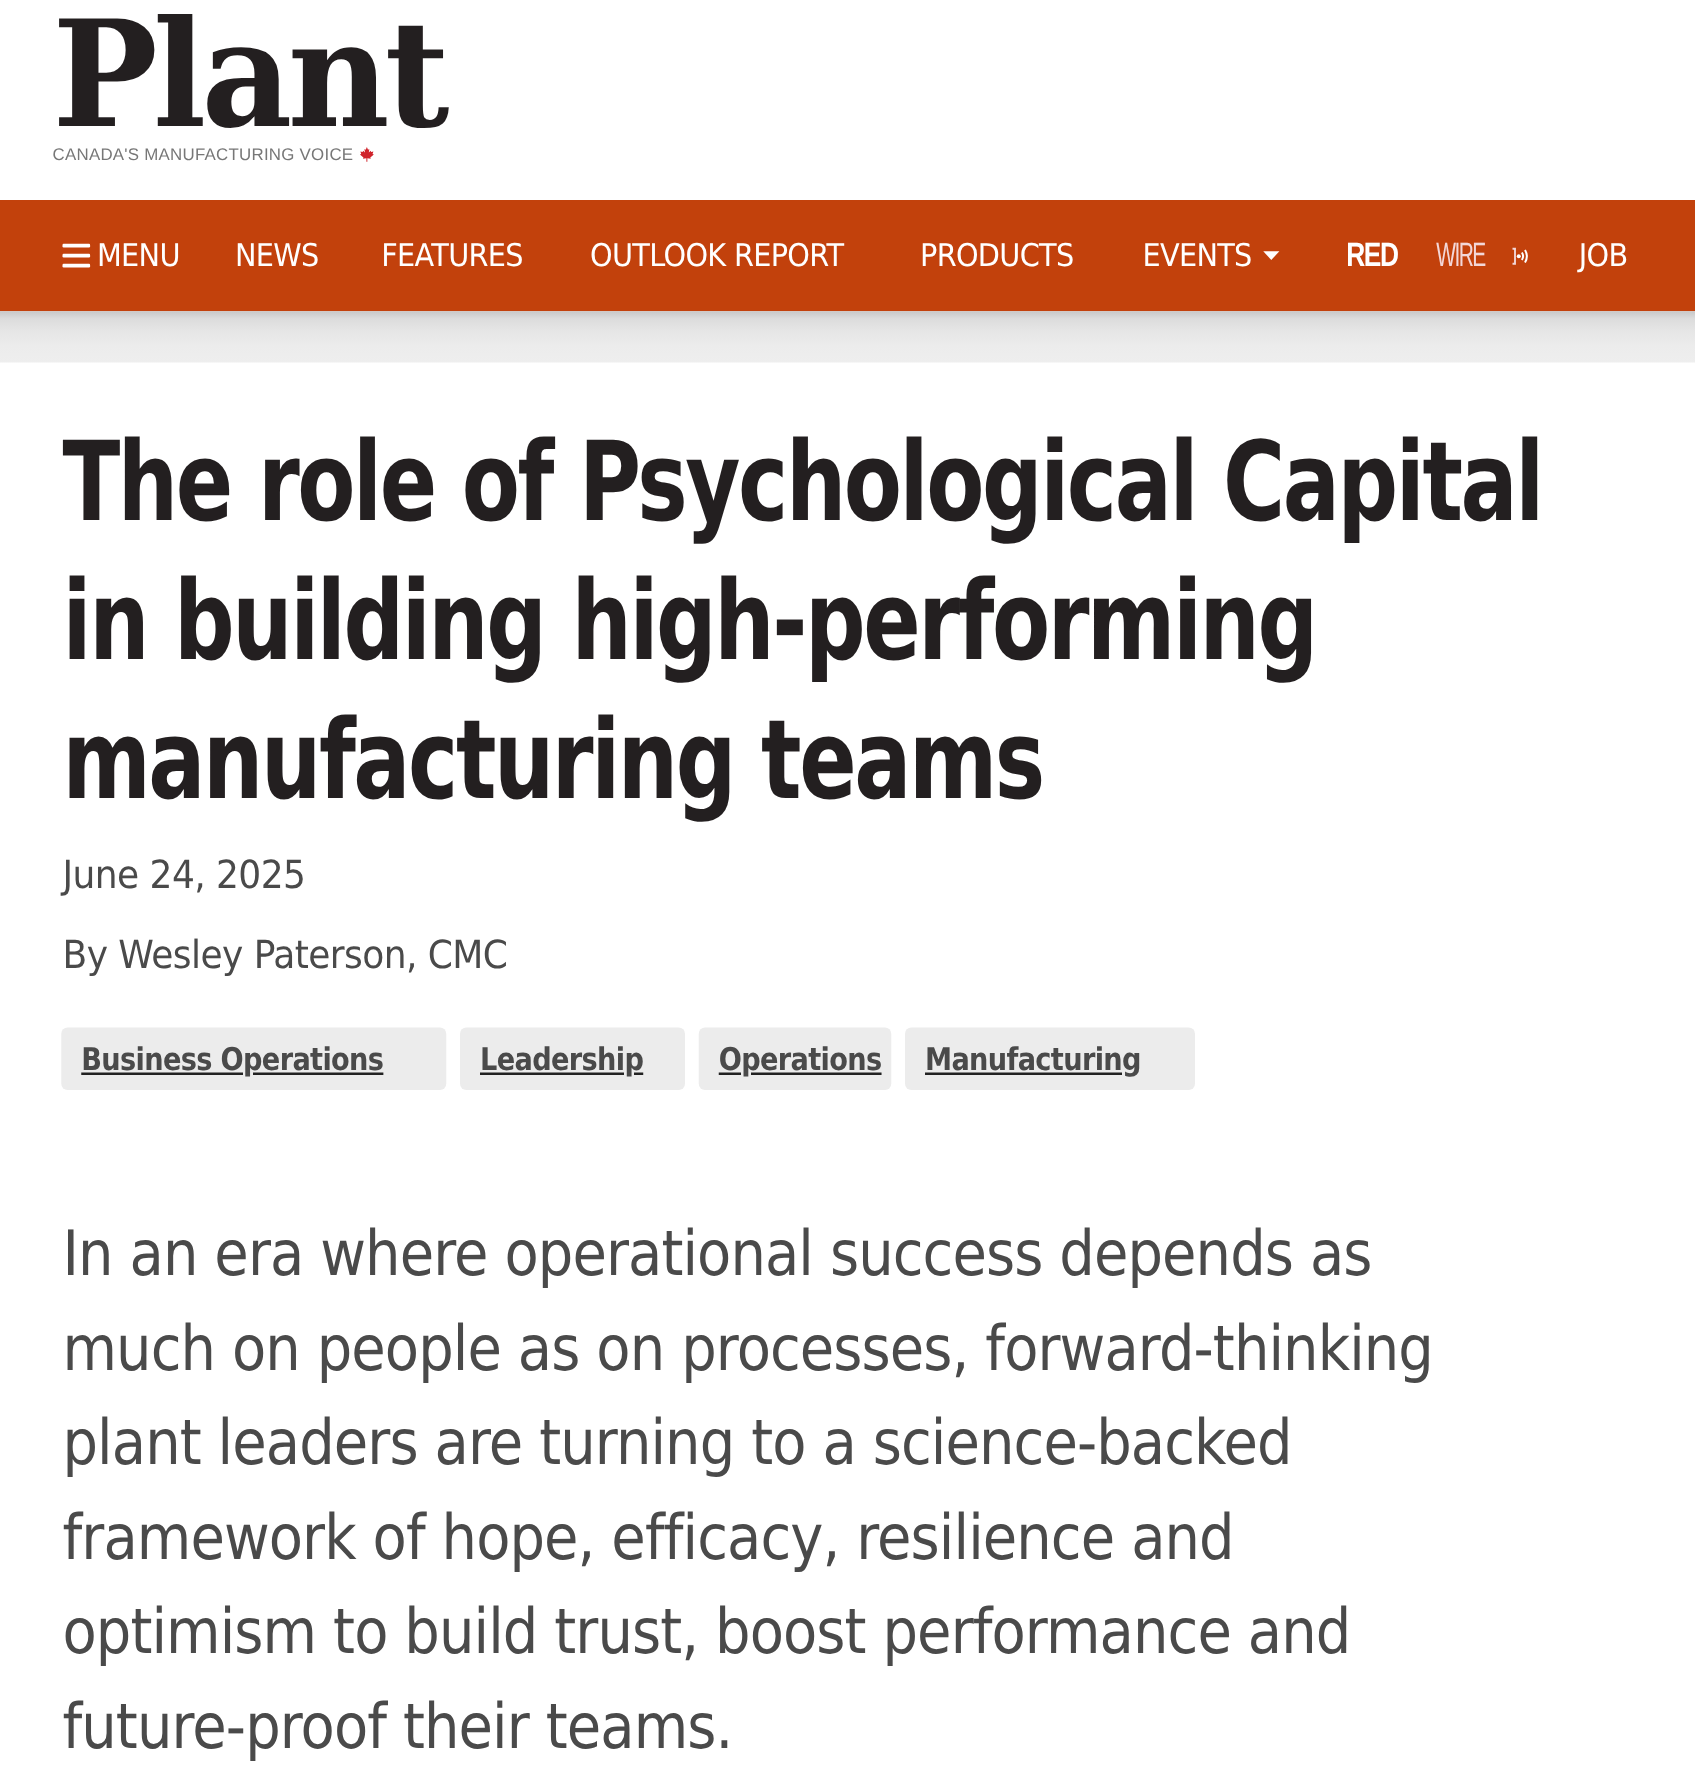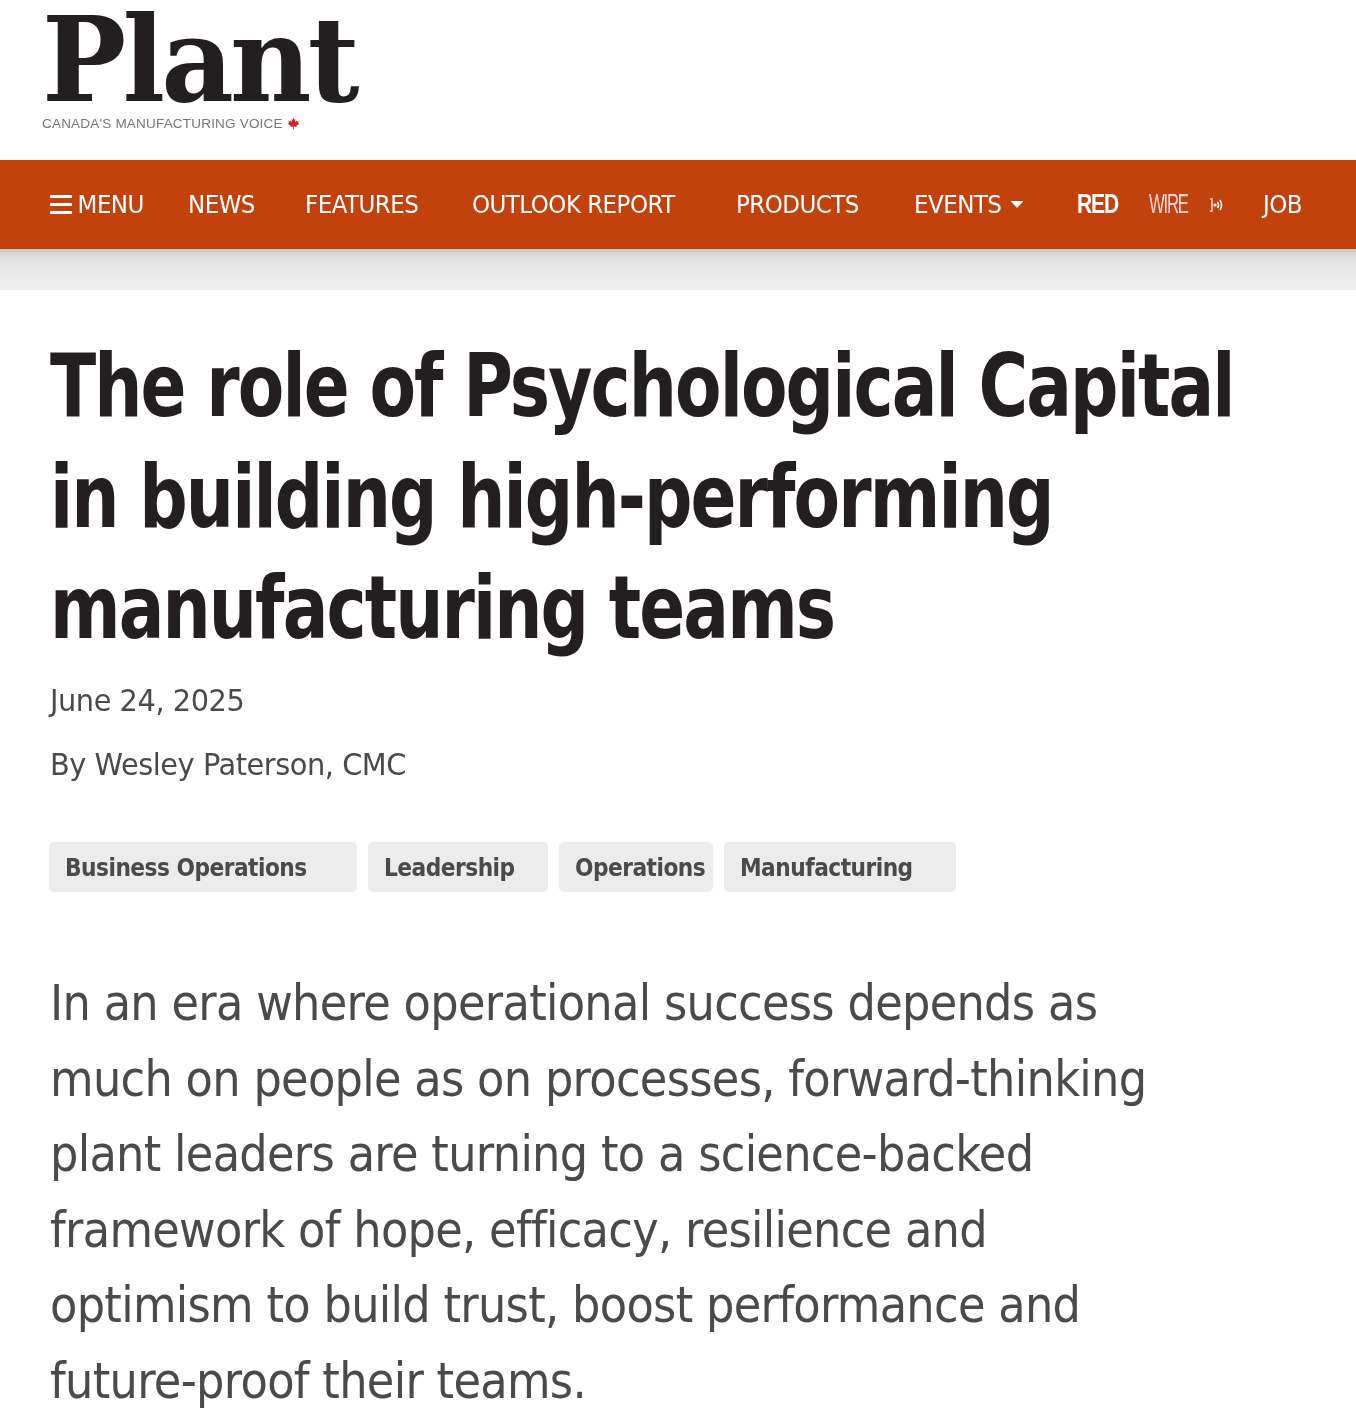--- a/index.html
+++ b/index.html
@@ -97,21 +97,21 @@
     font-family: "DejaVu Sans", sans-serif;
     font-size: 31px; color: #4a4a4a; letter-spacing: -0.5px;
     transform: scaleX(0.93); transform-origin: left top;
   }
   .article-byline {
     position: absolute; left: 0; top: 416px;
     font-family: "DejaVu Sans", sans-serif;
     font-size: 31px; color: #4a4a4a; letter-spacing: -0.5px;
     transform: scaleX(0.93); transform-origin: left top;
   }
-  .tags { position: absolute; left: -1px; top: 512px; display: flex; }
+  .tags { position: absolute; left: -1px; top: 492px; display: flex; text-decoration: underline; }
   .tag {
     display: inline-flex; align-items: center;
     height: 50px;
     padding: 0 16px;
     margin-right: 11px;
     background: #ececec;
     border-radius: 5px;
     color: #4a4a4a;
     font-family: "DejaVu Sans", sans-serif;
     font-weight: 700;

